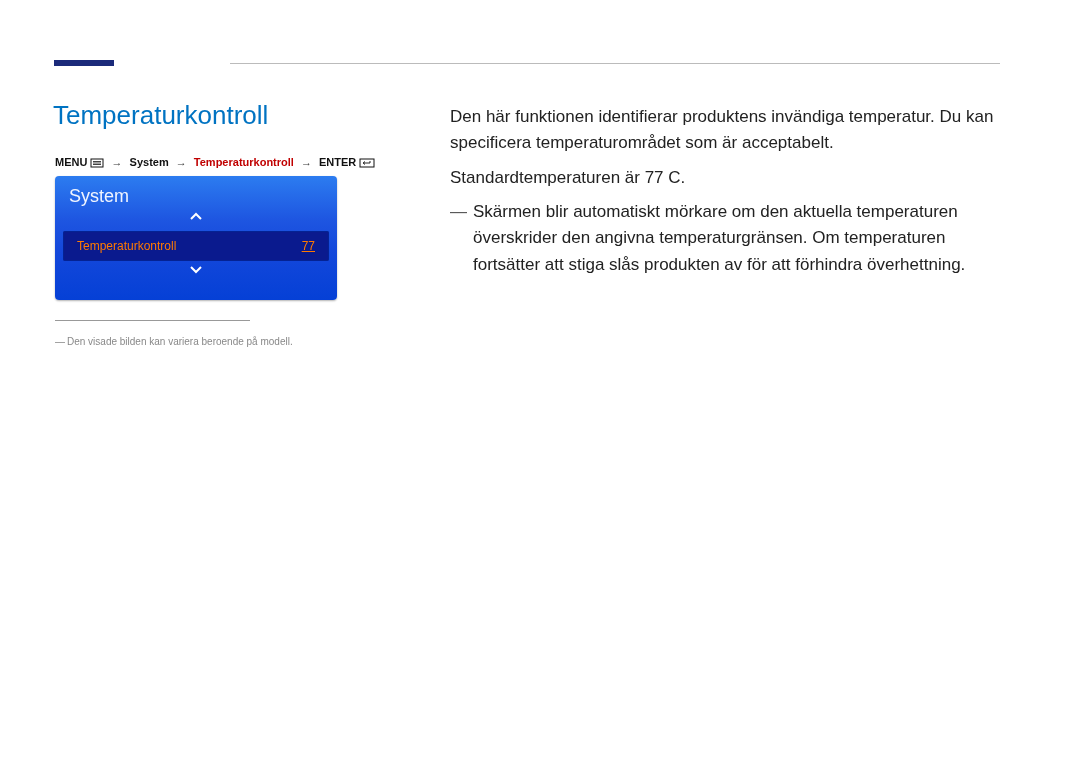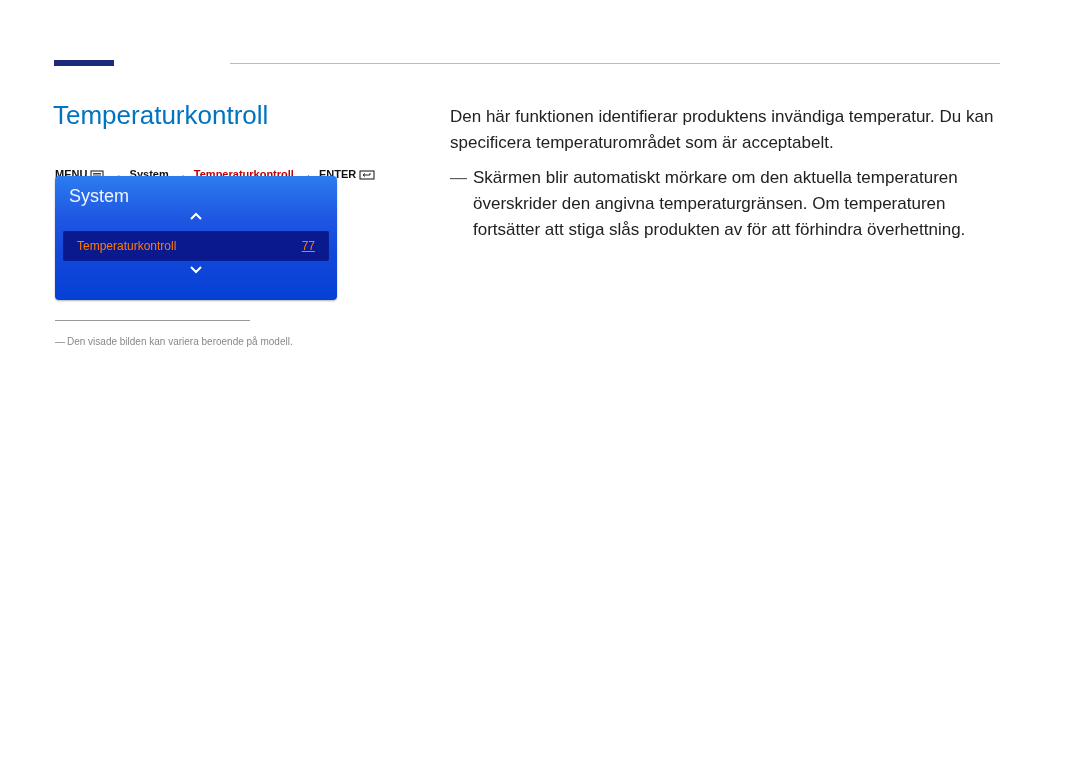--- a/index.html
+++ b/index.html
@@ -30,21 +30,21 @@
   .page-title {
     position: absolute;
     top: 100px;
     left: 53px;
     color: #0073c2;
     font-weight: 400;
     font-size: 26px;
   }
   .breadcrumb {
     position: absolute;
-    top: 168px;
+    top: 156px;
     left: 55px;
     font-size: 11px;
     color: #333;
   }
   .breadcrumb .bold { font-weight: 700; color: #111; }
   .breadcrumb .red { font-weight: 700; color: #c00000; }
   .breadcrumb .arrow { margin: 0 4px; color: #333; }
   .breadcrumb svg { vertical-align: -2px; }
 
   .osd-panel {
@@ -171,17 +171,18 @@
 </div>
 
 <div class="footnote-rule"></div>
 <div class="footnote">
   <span class="dash">―</span>
   <span>Den visade bilden kan variera beroende på modell.</span>
 </div>
 
 <div class="body-col">
   <p>Den här funktionen identifierar produktens invändiga temperatur. Du kan specificera temperaturområdet som är acceptabelt.</p>
+  <p>Standardtemperaturen är 77 C.</p>
   <div class="note">
     <span class="dash">―</span>
     <span class="txt">Skärmen blir automatiskt mörkare om den aktuella temperaturen överskrider den angivna temperaturgränsen. Om temperaturen fortsätter att stiga slås produkten av för att förhindra överhettning.</span>
   </div>
 </div>
 
 </body></html>

